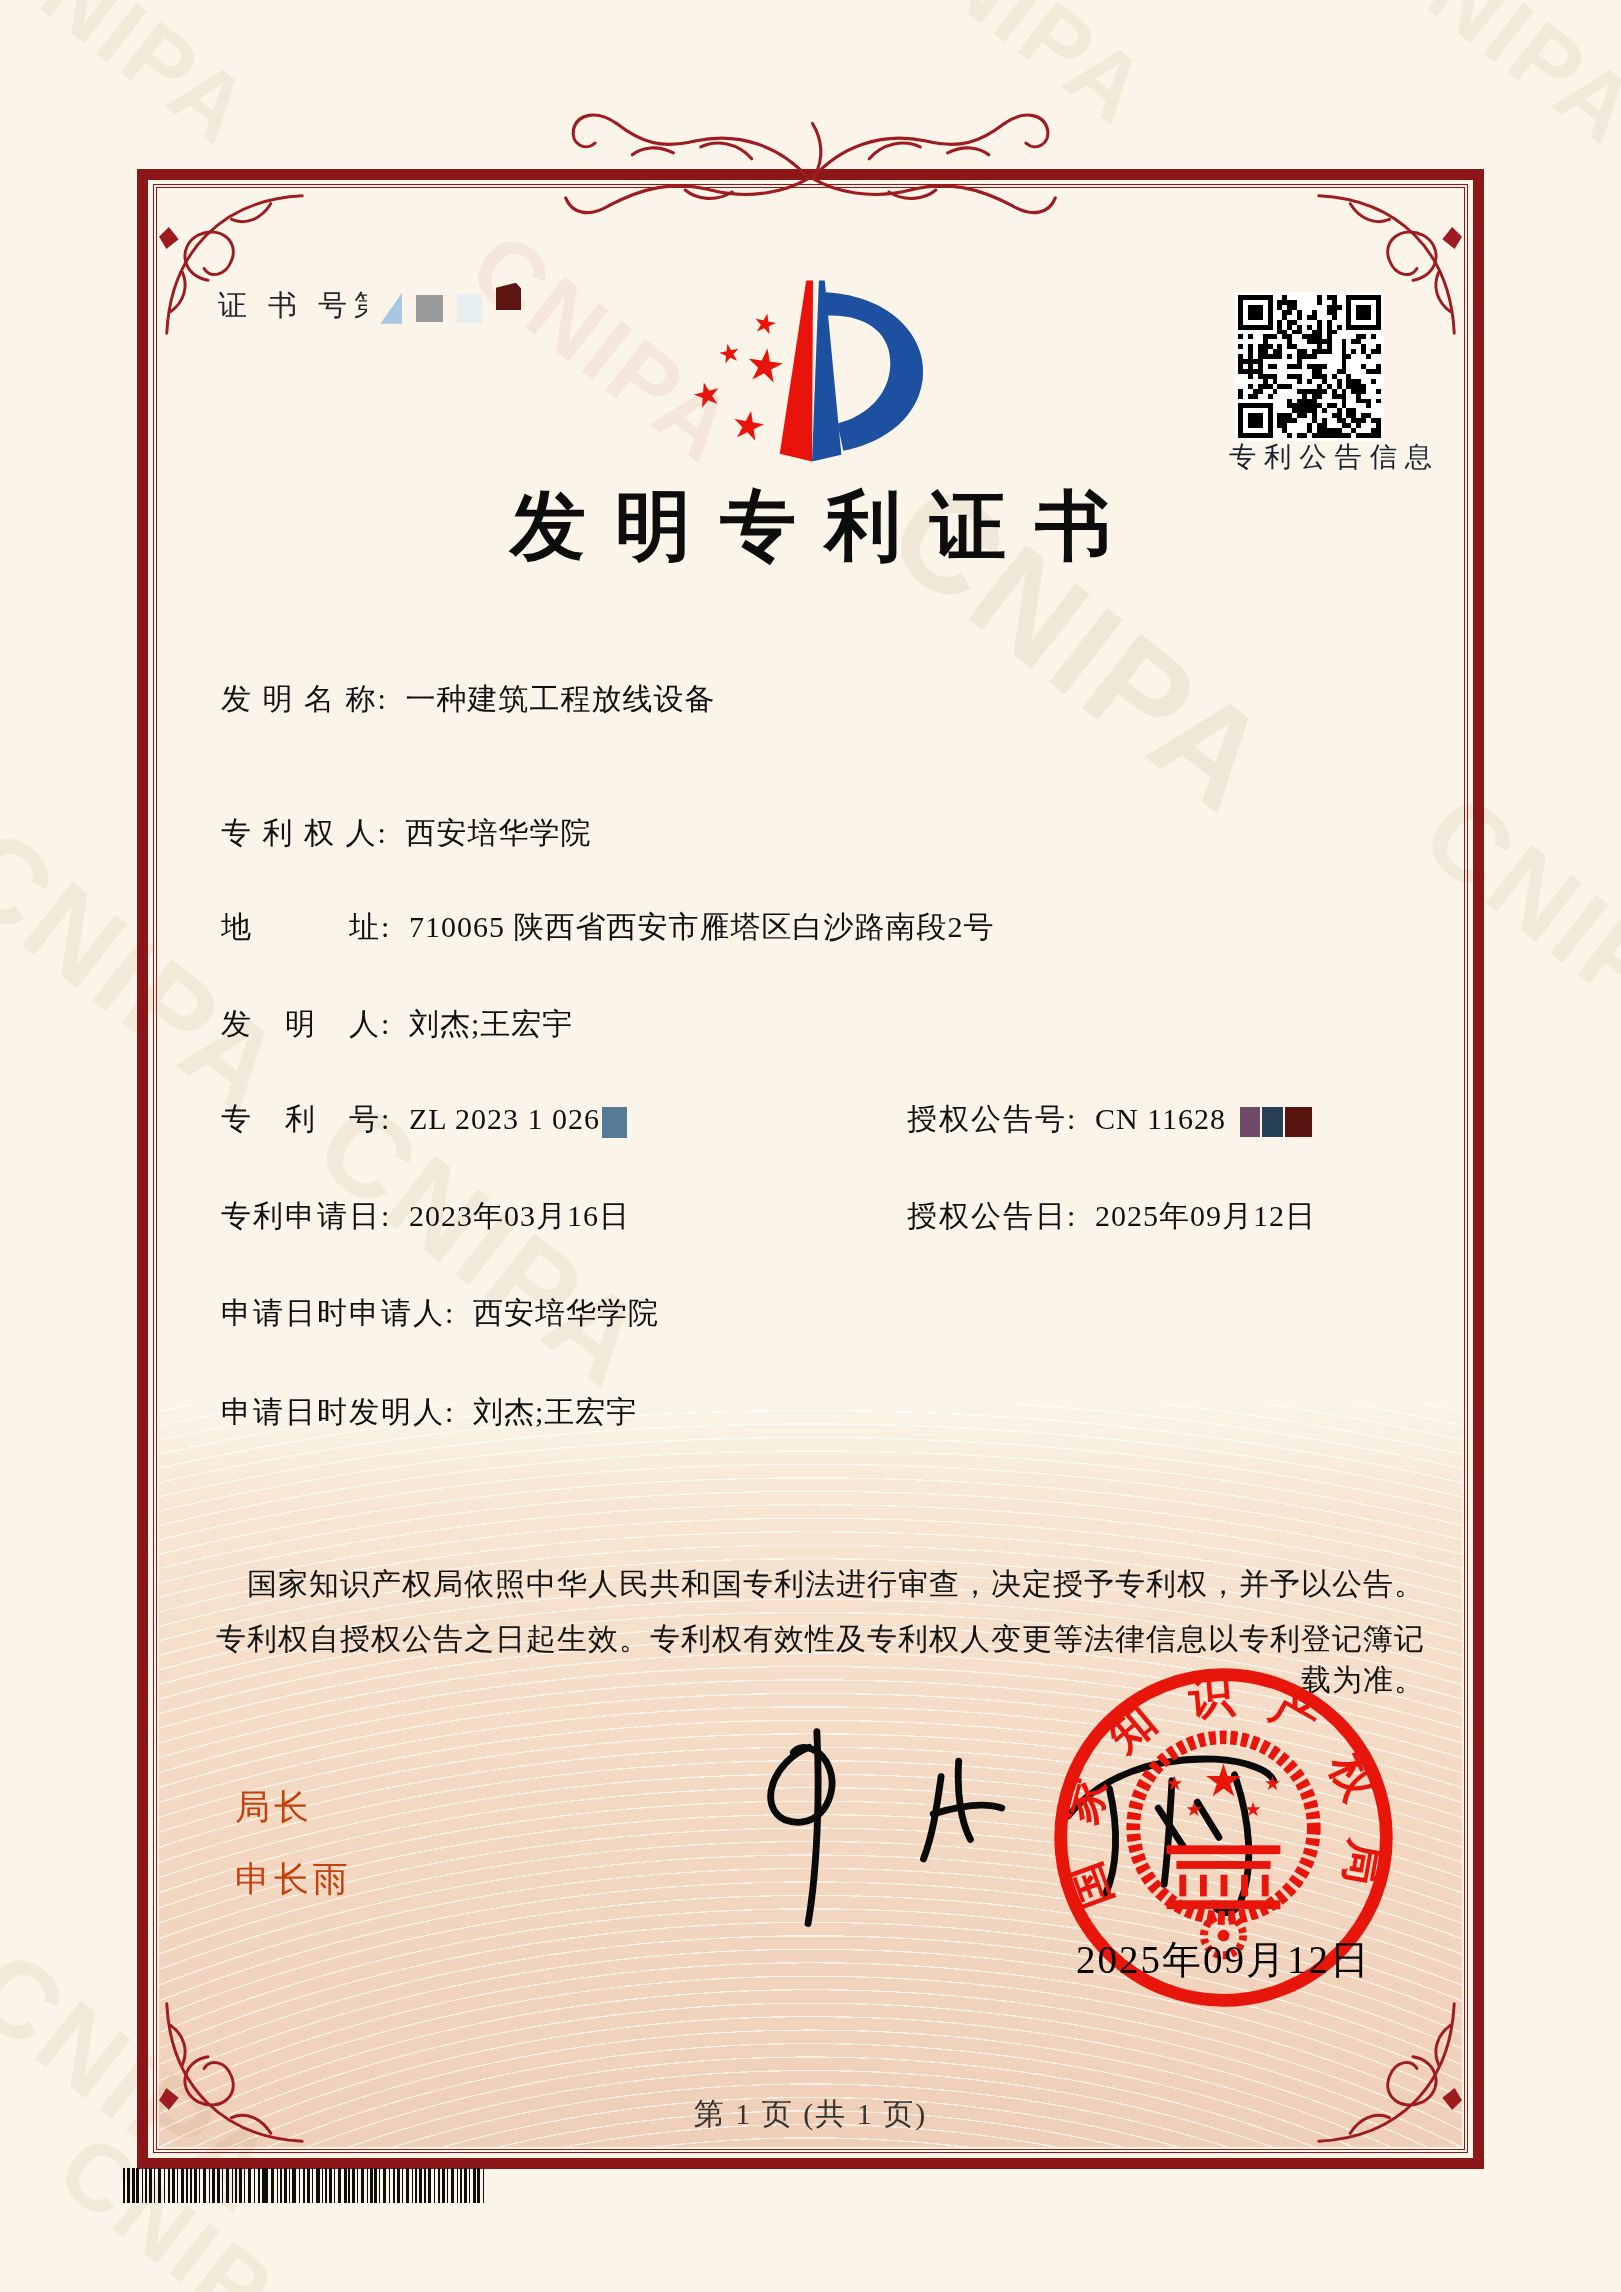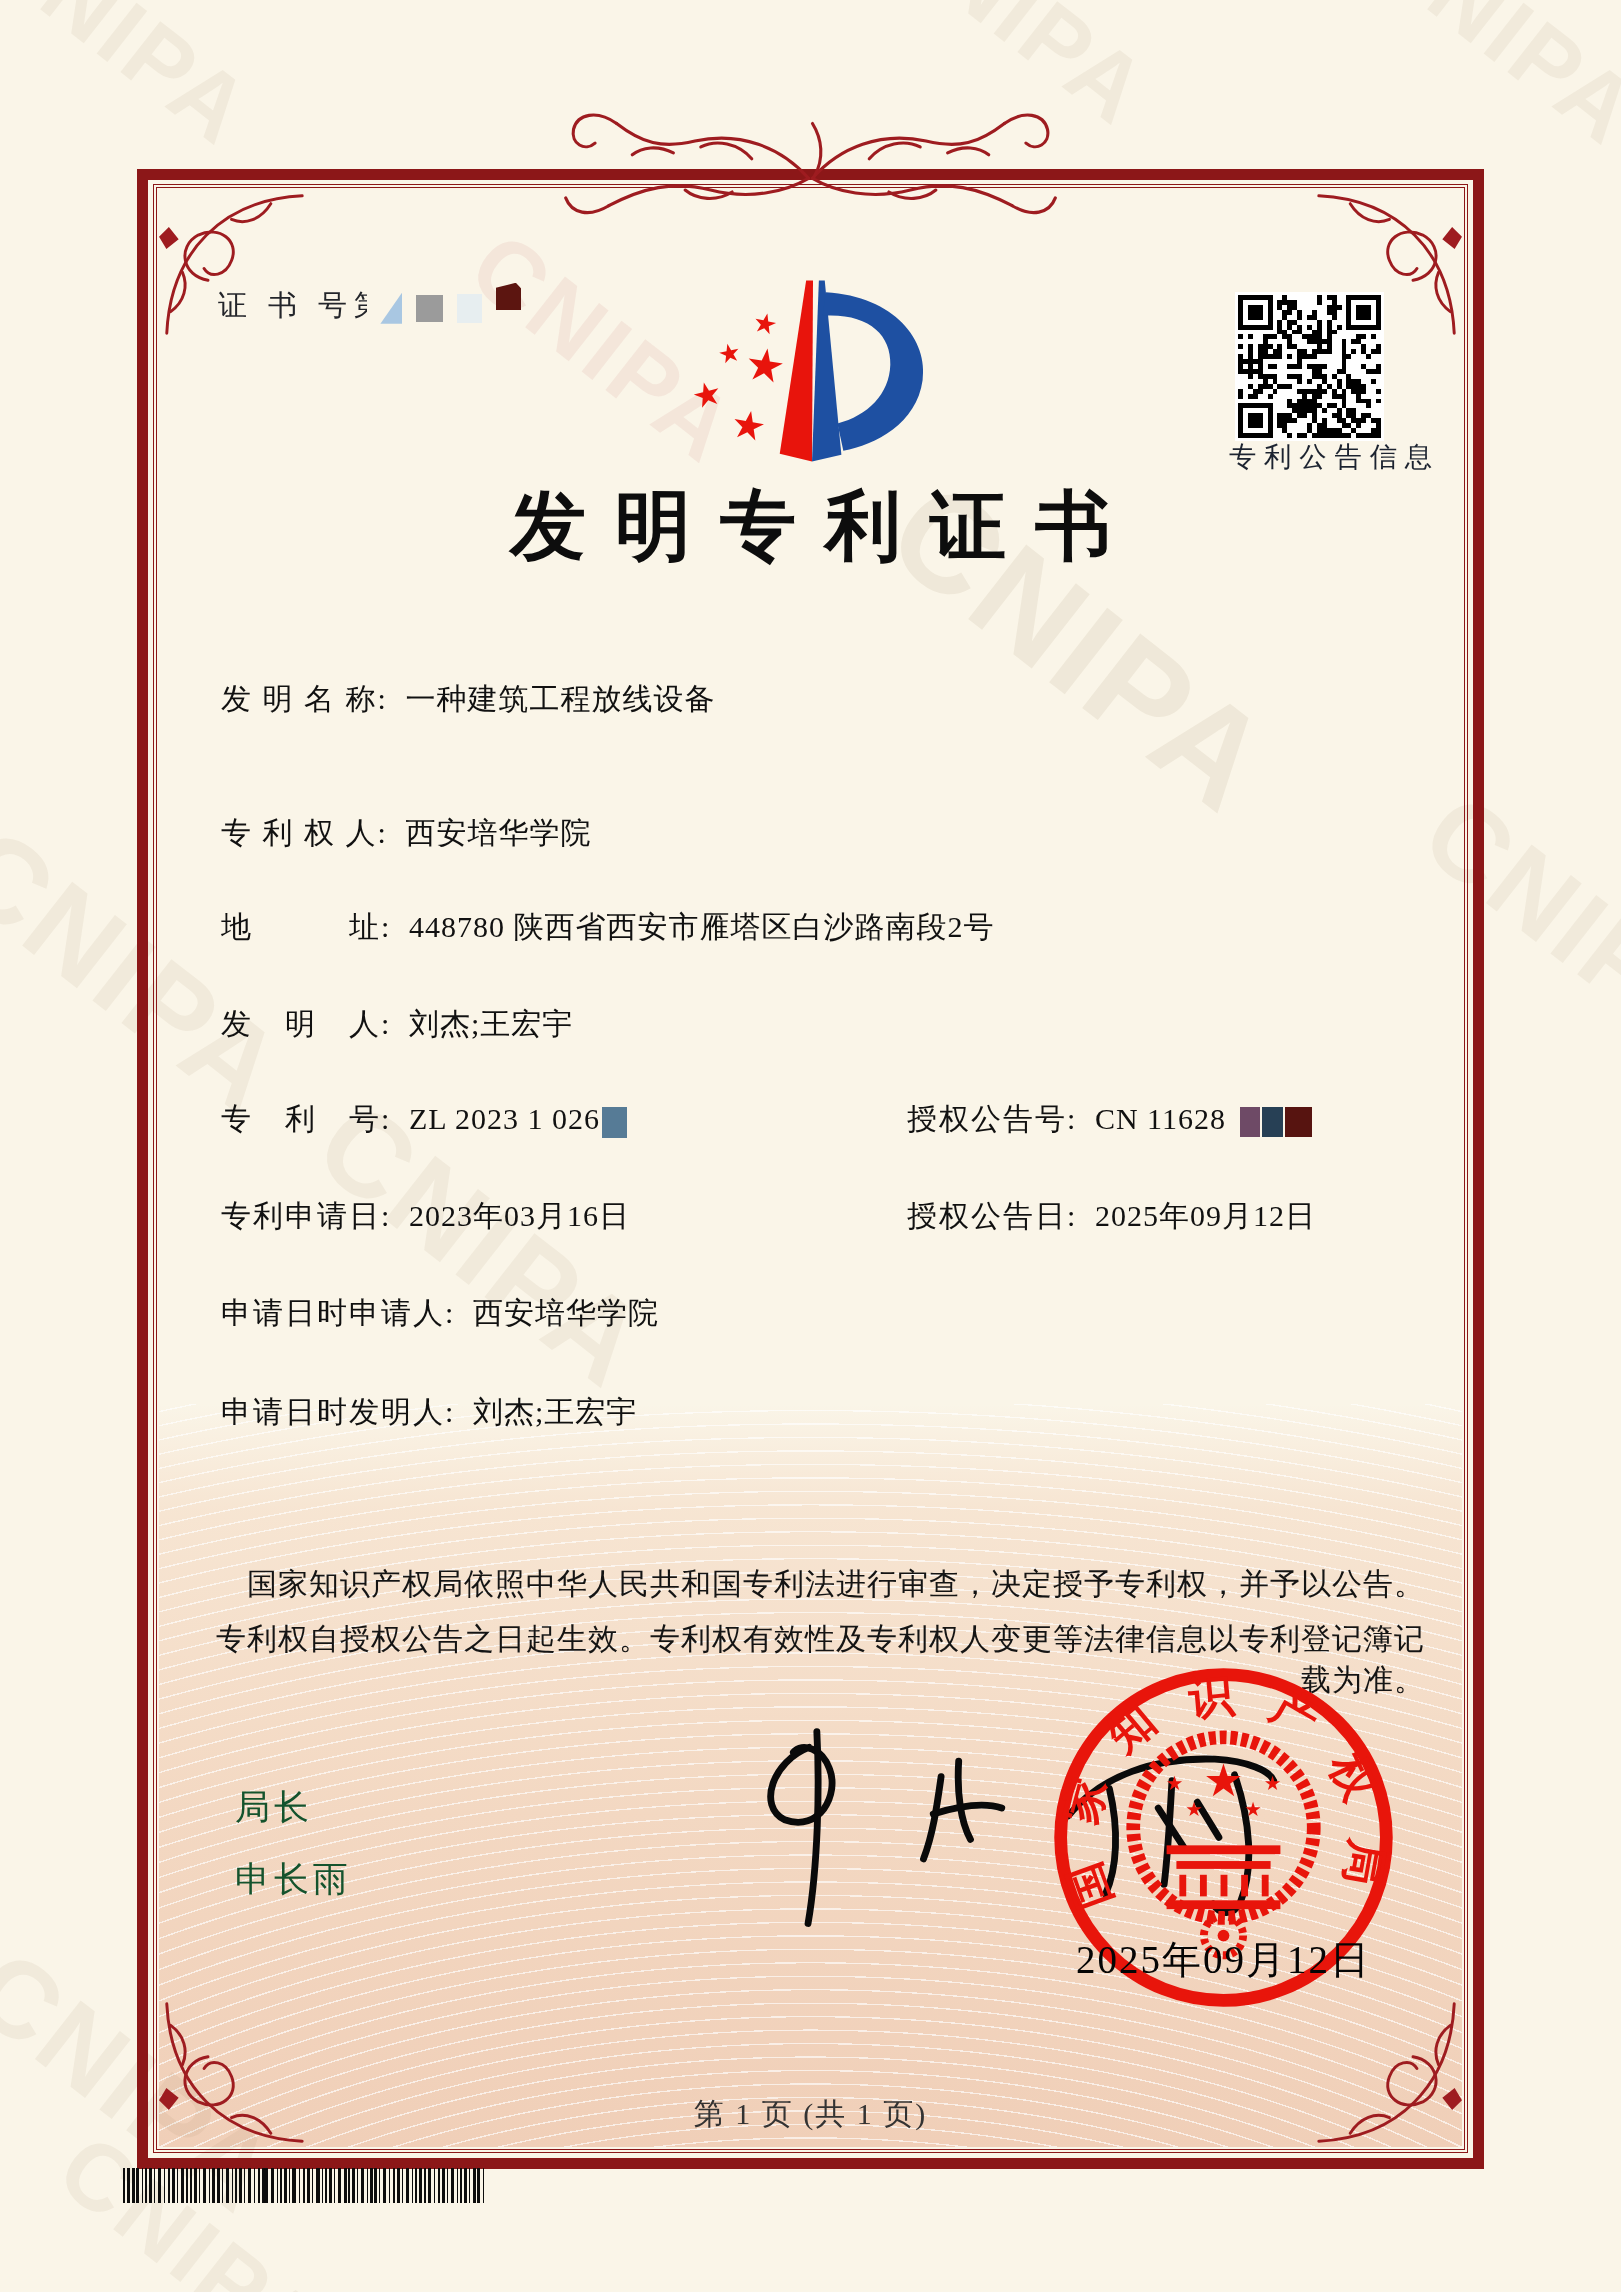--- a/index.html
+++ b/index.html
@@ -64,21 +64,21 @@
   .vblk{display:inline-block;vertical-align:middle;margin-left:2px;}
   .vb-steel{width:25.5px;height:31px;background:#567b96;}
   .vb-purple{width:20.6px;height:30px;background:#6e4a66;margin-left:13.7px;}
   .vb-navy{width:20.6px;height:30px;background:#274055;}
   .vb-darkred{width:27.4px;height:30px;background:#571410;}
   
   .legal{position:absolute;left:196px;right:196px;text-align:right;font-size:30px;
     color:#141414;letter-spacing:1px;z-index:3;}
   
   .sig-label{position:absolute;left:235px;font-size:35px;z-index:3;
-    font-family:"Liberation Sans","DejaVu Sans",sans-serif;color:#14532d;letter-spacing:3.9px;}
+    font-family:"Liberation Sans","DejaVu Sans",sans-serif;color:#c2410c;letter-spacing:3.9px;}
   .sig-svg{position:absolute;left:647px;top:1720px;z-index:3;}
   
   .seal{position:absolute;left:1042px;top:1656px;width:363px;height:363px;z-index:4;}
   .seal-date{position:absolute;left:1042px;top:1933px;width:363px;text-align:center;
     font-size:39px;color:#050505;z-index:5;letter-spacing:2px;}
   
   .footer{position:absolute;left:0;right:0;top:2094px;text-align:center;font-size:30px;
     color:#333;z-index:3;letter-spacing:2px;}
   .barcode{position:absolute;left:123px;top:2168px;width:361px;height:35px;z-index:3;
     background-image:
@@ -503,21 +503,21 @@
     </svg>
 </div>
 <div class="qr-caption">专利公告信息</div>
 
 <div class="title">发明专利证书</div>
 
 <div class="row" style="top:680px;"><span class="lbl">发 明 名 称:</span><span class="val">一种建筑工程放线设备</span></div>
 
 <div class="row" style="top:814px;"><span class="lbl">专 利 权 人:</span><span class="val">西安培华学院</span></div>
 
-<div class="row" style="top:908px;"><span class="lbl">地　　　址:</span><span class="val">448780 陕西省西安市雁塔区白沙路南段2号</span></div>
+<div class="row" style="top:908px;"><span class="lbl">地　　　址:</span><span class="val">710065 陕西省西安市雁塔区白沙路南段2号</span></div>
 
 <div class="row" style="top:1005px;"><span class="lbl">发　明　人:</span><span class="val">刘杰;王宏宇</span></div>
 
 <div class="row" style="top:1100px;"><span class="lbl">专　利　号:</span><span class="val">ZL 2023 1 026</span><span class="vblk vb-steel"></span></div>
 
 <div class="row col2" style="top:1100px;"><span class="lbl">授权公告号:</span><span class="val">CN 11628</span><span class="vblk vb-purple"></span><span class="vblk vb-navy"></span><span class="vblk vb-darkred"></span></div>
 
 <div class="row" style="top:1197px;"><span class="lbl">专利申请日:</span><span class="val">2023年03月16日</span></div>
 
 <div class="row col2" style="top:1197px;"><span class="lbl">授权公告日:</span><span class="val">2025年09月12日</span></div>

